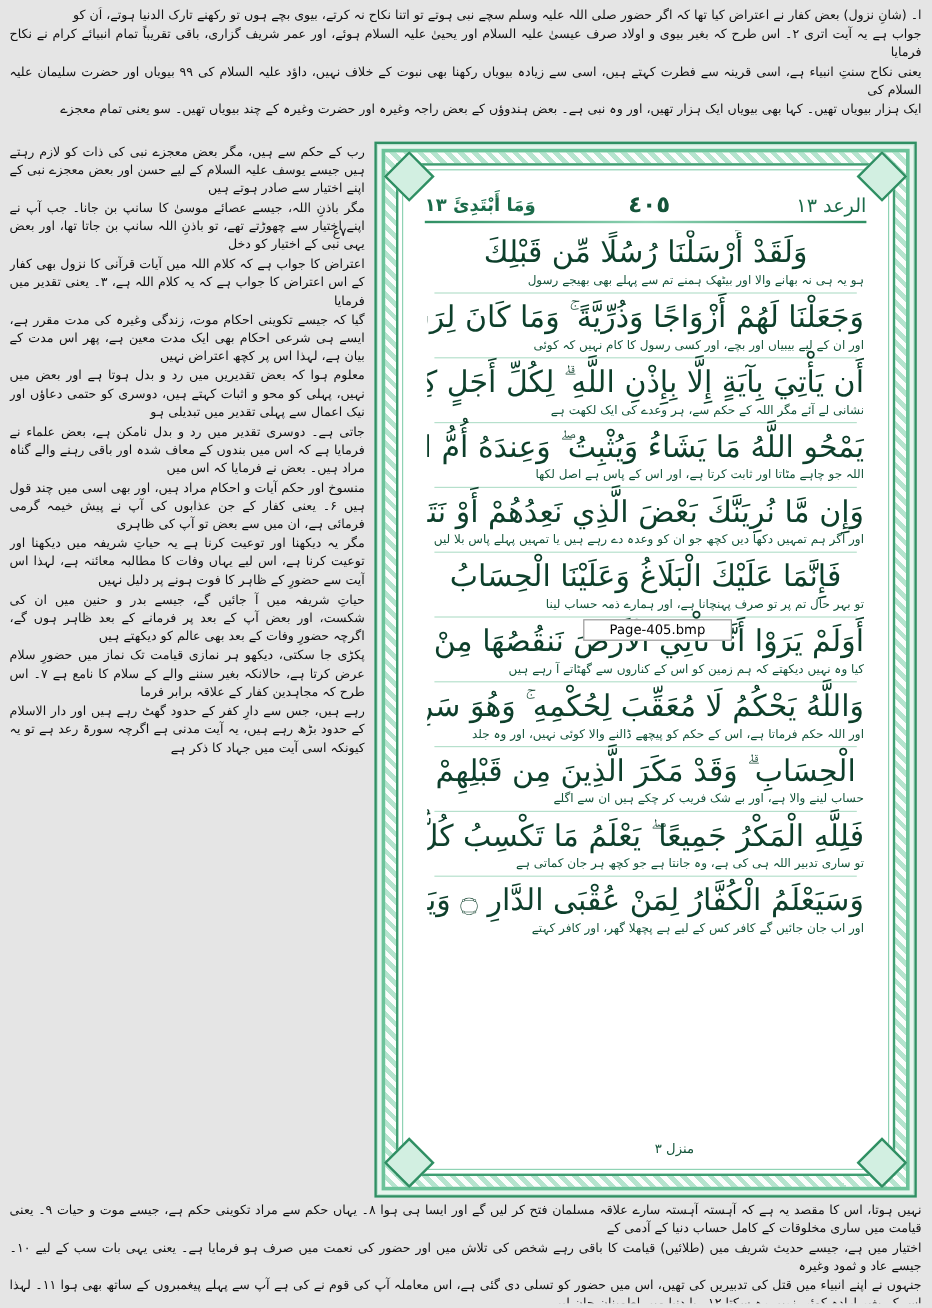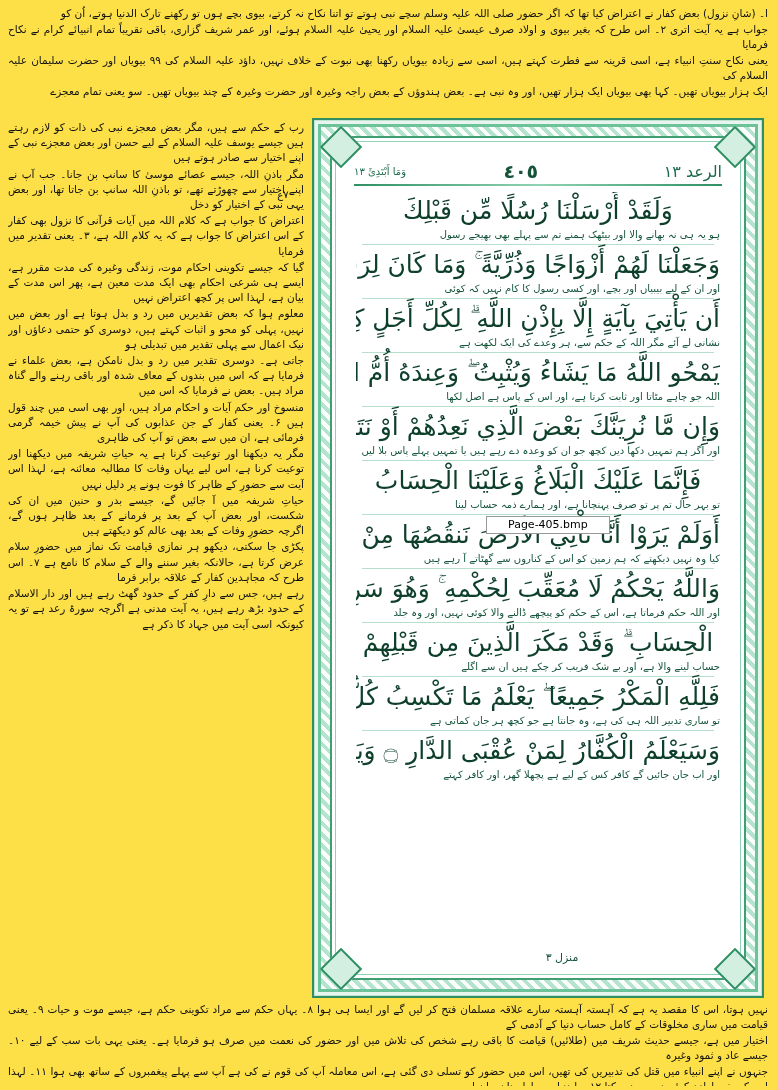--- a/index.html
+++ b/index.html
@@ -12,21 +12,21 @@
     height: 1090px;
     font-family: "DejaVu Sans", sans-serif;
     overflow: hidden;
     position: relative;
   }
 
   .page {
     position: relative;
     width: 777px;
     height: 1090px;
-    background: #fde047;
+    background: #e5e5e5;
   }
 
   
   .top-commentary {
     position: absolute;
     left: 8px;
     top: 6px;
     width: 760px;
     height: 108px;
     direction: rtl;
@@ -147,21 +147,21 @@
     font-size: 12px;
     color: #1b6b4a;
   }
   .hdr-juz { font-size: 16px; margin-left: 28px; }
   .hdr-page {
     font-size: 19px;
     font-weight: bold;
     color: #14543a;
     letter-spacing: 1px;
   }
-  .hdr-surah { font-size: 10px; }
+  .hdr-surah { font-size: 15px; font-weight: bold; }
 
   .hdr-rule {
     position: absolute;
     left: 22px;
     right: 22px;
     top: 46px;
     height: 2px;
     background: linear-gradient(90deg, #2f8f63, #8fd3b4, #2f8f63);
   }
 

